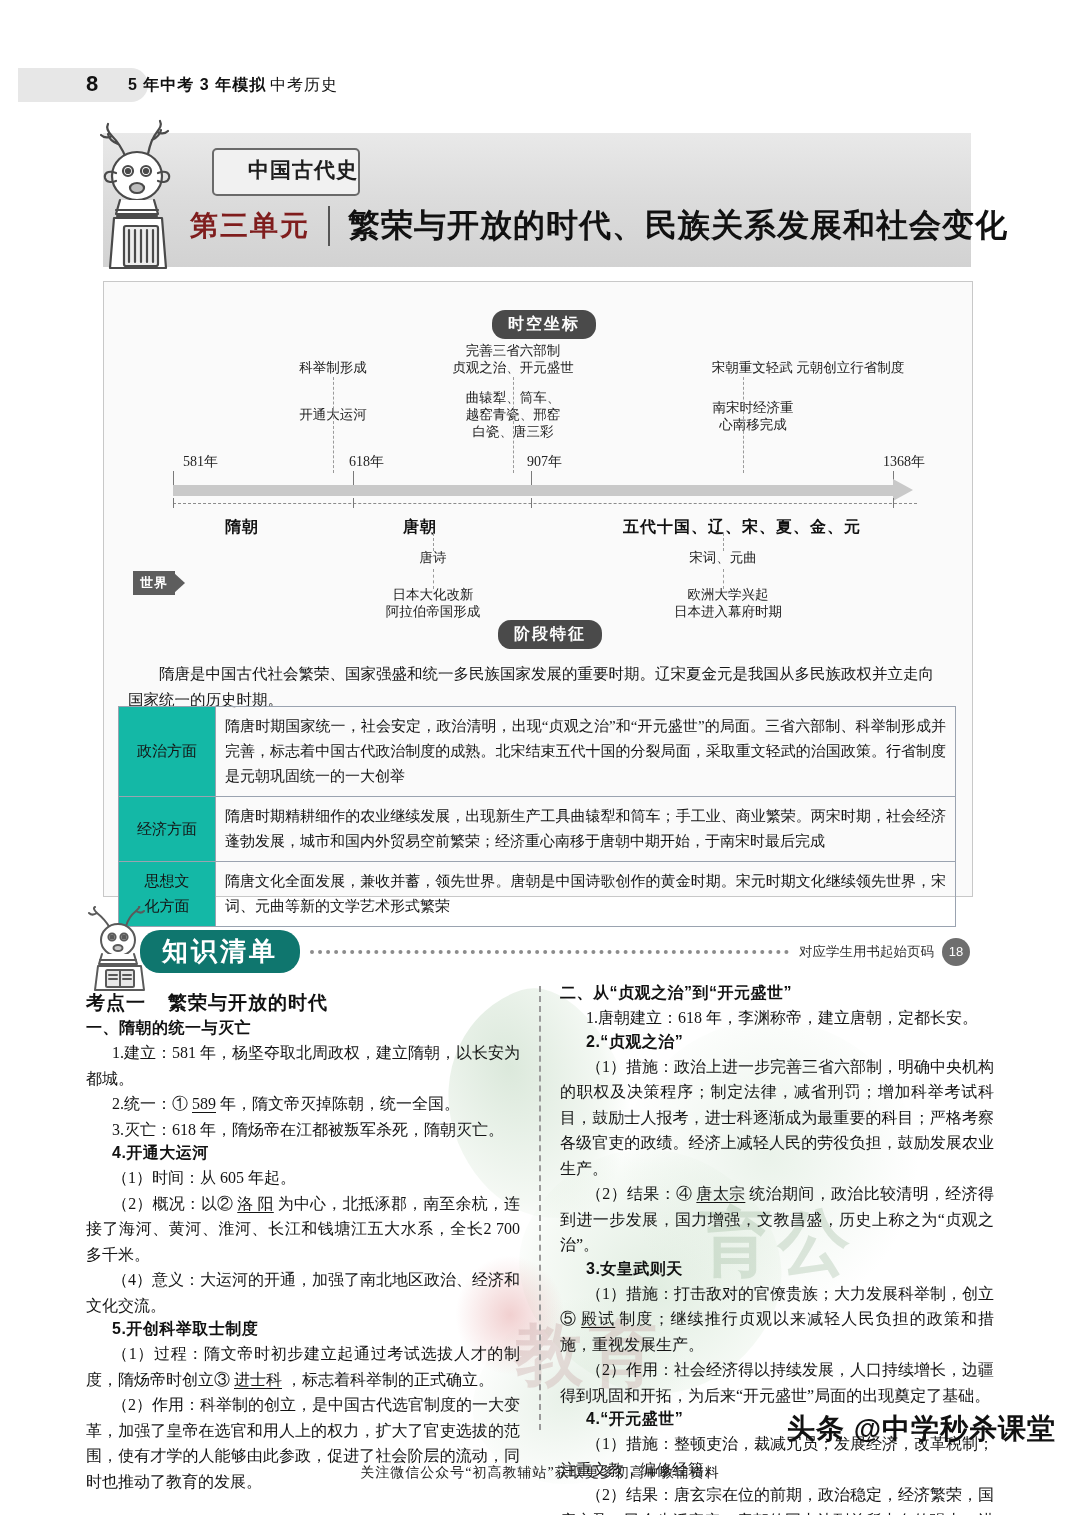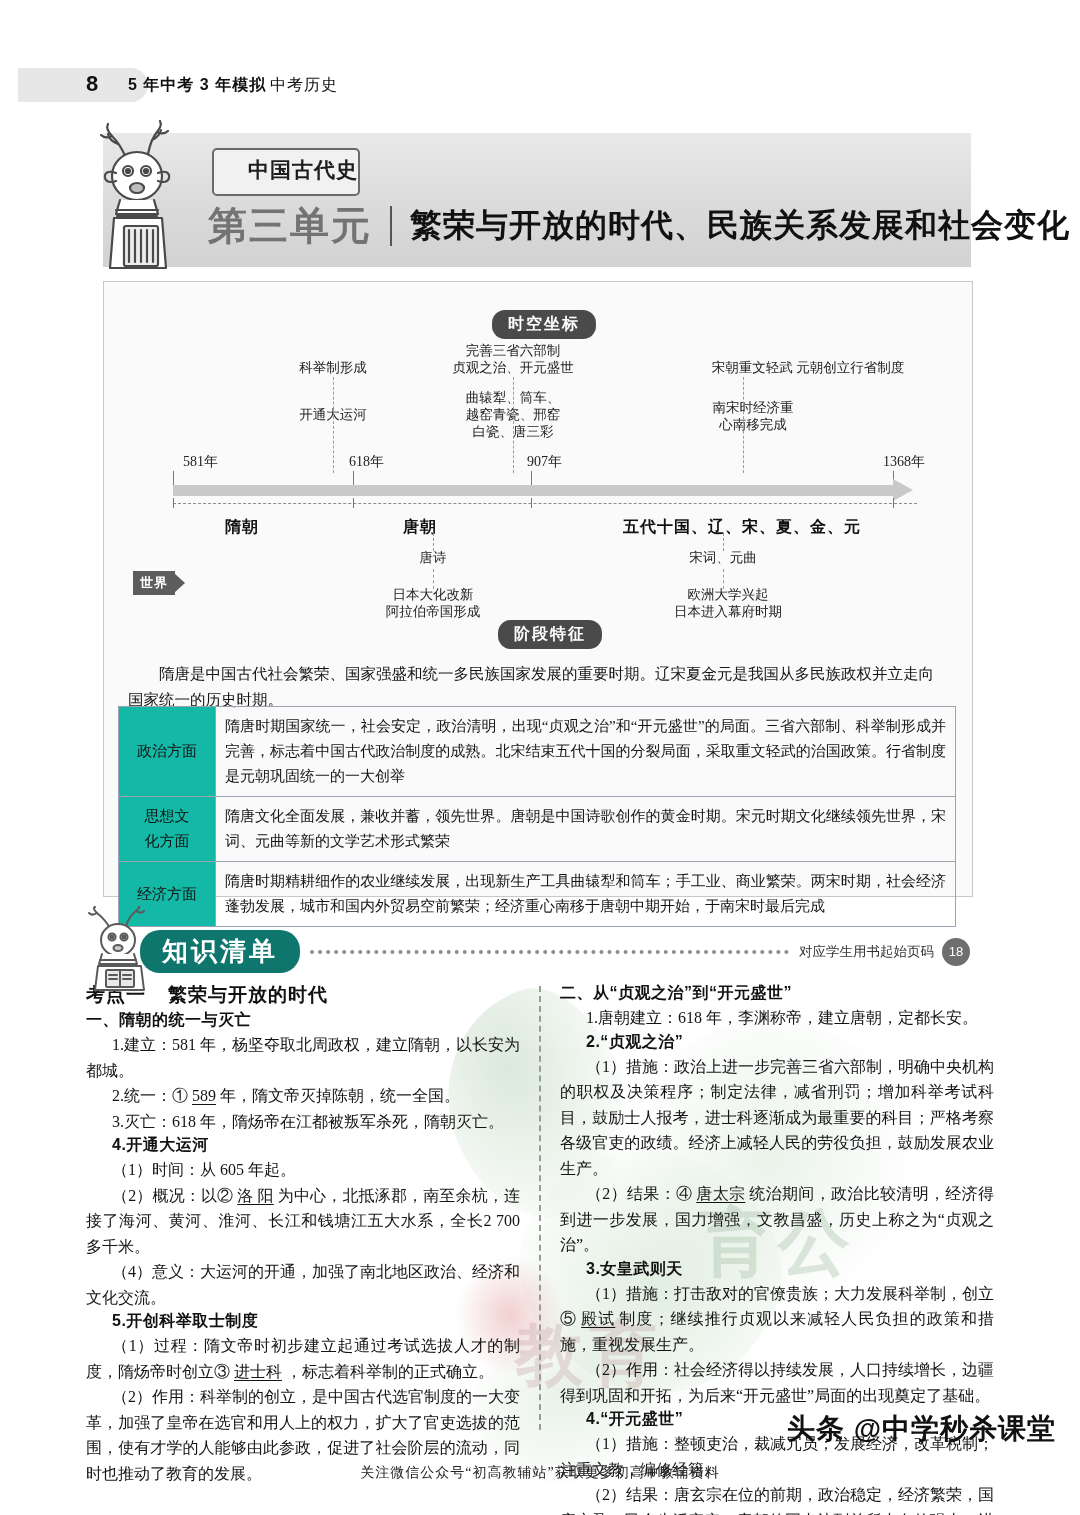--- a/index.html
+++ b/index.html
@@ -45,21 +45,21 @@
     font-size:16px;letter-spacing:1px;color:#111;}
 
   
   .banner{position:absolute;left:103px;top:133px;width:868px;height:134px;
     background:linear-gradient(180deg,#e9e9e9 0%,#dcdcdc 48%,#d2d2d2 100%);z-index:2;}
   .tagbox{position:absolute;left:212px;top:148px;width:144px;height:44px;
     background:#f1f1f1;border:2px solid #6a6a6a;border-radius:5px;z-index:4;}
   .tagbox span{display:block;text-align:right;line-height:40px;font-size:21px;font-weight:bold;
     font-family:"Liberation Sans",sans-serif;color:#1d1d1d;letter-spacing:1px;}
   .unitline{position:absolute;left:190px;top:200px;height:52px;z-index:4;display:flex;align-items:center;}
-  .unit-no{font-size:39px;font-weight:bold;font-family:"Liberation Sans",sans-serif;letter-spacing:2px;color:#737373;margin-left:18px;}
+  .unit-no{font-size:28px;font-weight:bold;font-family:"Liberation Sans",sans-serif;letter-spacing:2px;color:#7f1d1d;}
   .unit-div{width:2px;height:40px;background:#555;margin:0 18px;}
   .unit-title{font-size:32px;font-weight:bold;font-family:"Liberation Sans",sans-serif;letter-spacing:1px;color:#111;}
 
   
   .deer{position:absolute;left:96px;top:118px;width:110px;height:160px;z-index:5;}
   .deer2{position:absolute;left:86px;top:906px;width:86px;height:86px;z-index:5;}
 
   
   .tlpanel{position:absolute;left:103px;top:281px;width:868px;height:614px;
     background:#fafafa;border:1px solid #c8c8c8;z-index:2;}
@@ -105,21 +105,21 @@
   .kl-note{font-family:"Liberation Sans",sans-serif;font-size:13.5px;color:#333;white-space:nowrap;}
   .kl-pg{width:28px;height:28px;border-radius:50%;background:#6e6e6e;color:#fff;margin-left:8px;
     font-family:"Liberation Sans",sans-serif;font-size:13px;display:flex;align-items:center;justify-content:center;}
 
   
   .cols{position:absolute;left:86px;top:982px;width:908px;height:448px;z-index:3;display:flex;}
   .col{width:434px;}
   .colgap{width:40px;position:relative;}
   .colgap .vdash{position:absolute;left:19px;top:4px;bottom:0;border-left:2px dashed #9a9a9a;}
   .kp{font-family:"Liberation Sans",sans-serif;font-weight:bold;font-size:19px;letter-spacing:1px;
-    color:#111;margin:0 0 2px 0;}
+    color:#111;margin:8px 0 2px 0;}
   .kp .kp-sp{display:inline-block;width:22px;}
   .h2{font-family:"Liberation Sans",sans-serif;font-weight:bold;font-size:16px;color:#111;
     margin:1px 0 1px 0;letter-spacing:.5px;}
   .h3{font-family:"Liberation Sans",sans-serif;font-weight:bold;font-size:16px;color:#111;
     margin:1px 0 1px 0;text-indent:26px;letter-spacing:.5px;}
   .para{font-size:16px;line-height:25.5px;color:#141414;text-indent:26px;margin:0;text-align:justify;}
   .fill{text-decoration:underline;text-underline-offset:3px;padding:0 4px;}
 
   
   .ft-note{position:absolute;left:0;top:1464px;width:100%;text-align:center;
@@ -238,27 +238,27 @@
 <div class="pill pill-jd">阶段特征</div>
 <p class="stage-p">隋唐是中国古代社会繁荣、国家强盛和统一多民族国家发展的重要时期。辽宋夏金元是我国从多民族政权并立走向国家统一的历史时期。</p>
 
 <table class="sttable">
   <tbody>
       <tr>
     <td class="k" style="white-space:pre-line;">政治方面</td>
     <td class="v">隋唐时期国家统一，社会安定，政治清明，出现“贞观之治”和“开元盛世”的局面。三省六部制、科举制形成并完善，标志着中国古代政治制度的成熟。北宋结束五代十国的分裂局面，采取重文轻武的治国政策。行省制度是元朝巩固统一的一大创举</td>
   </tr>
   <tr>
+    <td class="k" style="white-space:pre-line;">经济方面</td>
+    <td class="v">隋唐时期精耕细作的农业继续发展，出现新生产工具曲辕犁和筒车；手工业、商业繁荣。两宋时期，社会经济蓬勃发展，城市和国内外贸易空前繁荣；经济重心南移于唐朝中期开始，于南宋时最后完成</td>
+  </tr>
+  <tr>
     <td class="k" style="white-space:pre-line;">思想文
 化方面</td>
     <td class="v">隋唐文化全面发展，兼收并蓄，领先世界。唐朝是中国诗歌创作的黄金时期。宋元时期文化继续领先世界，宋词、元曲等新的文学艺术形式繁荣</td>
-  </tr>
-  <tr>
-    <td class="k" style="white-space:pre-line;">经济方面</td>
-    <td class="v">隋唐时期精耕细作的农业继续发展，出现新生产工具曲辕犁和筒车；手工业、商业繁荣。两宋时期，社会经济蓬勃发展，城市和国内外贸易空前繁荣；经济重心南移于唐朝中期开始，于南宋时最后完成</td>
   </tr>
 </tbody>
   </table>
 
 <svg class="deer2" viewBox="0 0 86 86">
   <g fill="none" stroke="#5a5a5a" stroke-width="2" stroke-linecap="round" stroke-linejoin="round">
     <path d="M24 22 C20 15 16 11 11 7 M11 7 C8 4 7 2 9 1 M11 7 C8 9 5 9 3 7"></path>
     <path d="M40 20 C42 13 45 9 50 5 M50 5 C53 2 54 1 53 0 M50 5 C53 7 56 7 58 5"></path>
     <ellipse cx="32" cy="34" rx="17" ry="16" fill="#fff"></ellipse>
     <circle cx="26" cy="31" r="3.6" fill="#fff"></circle>

